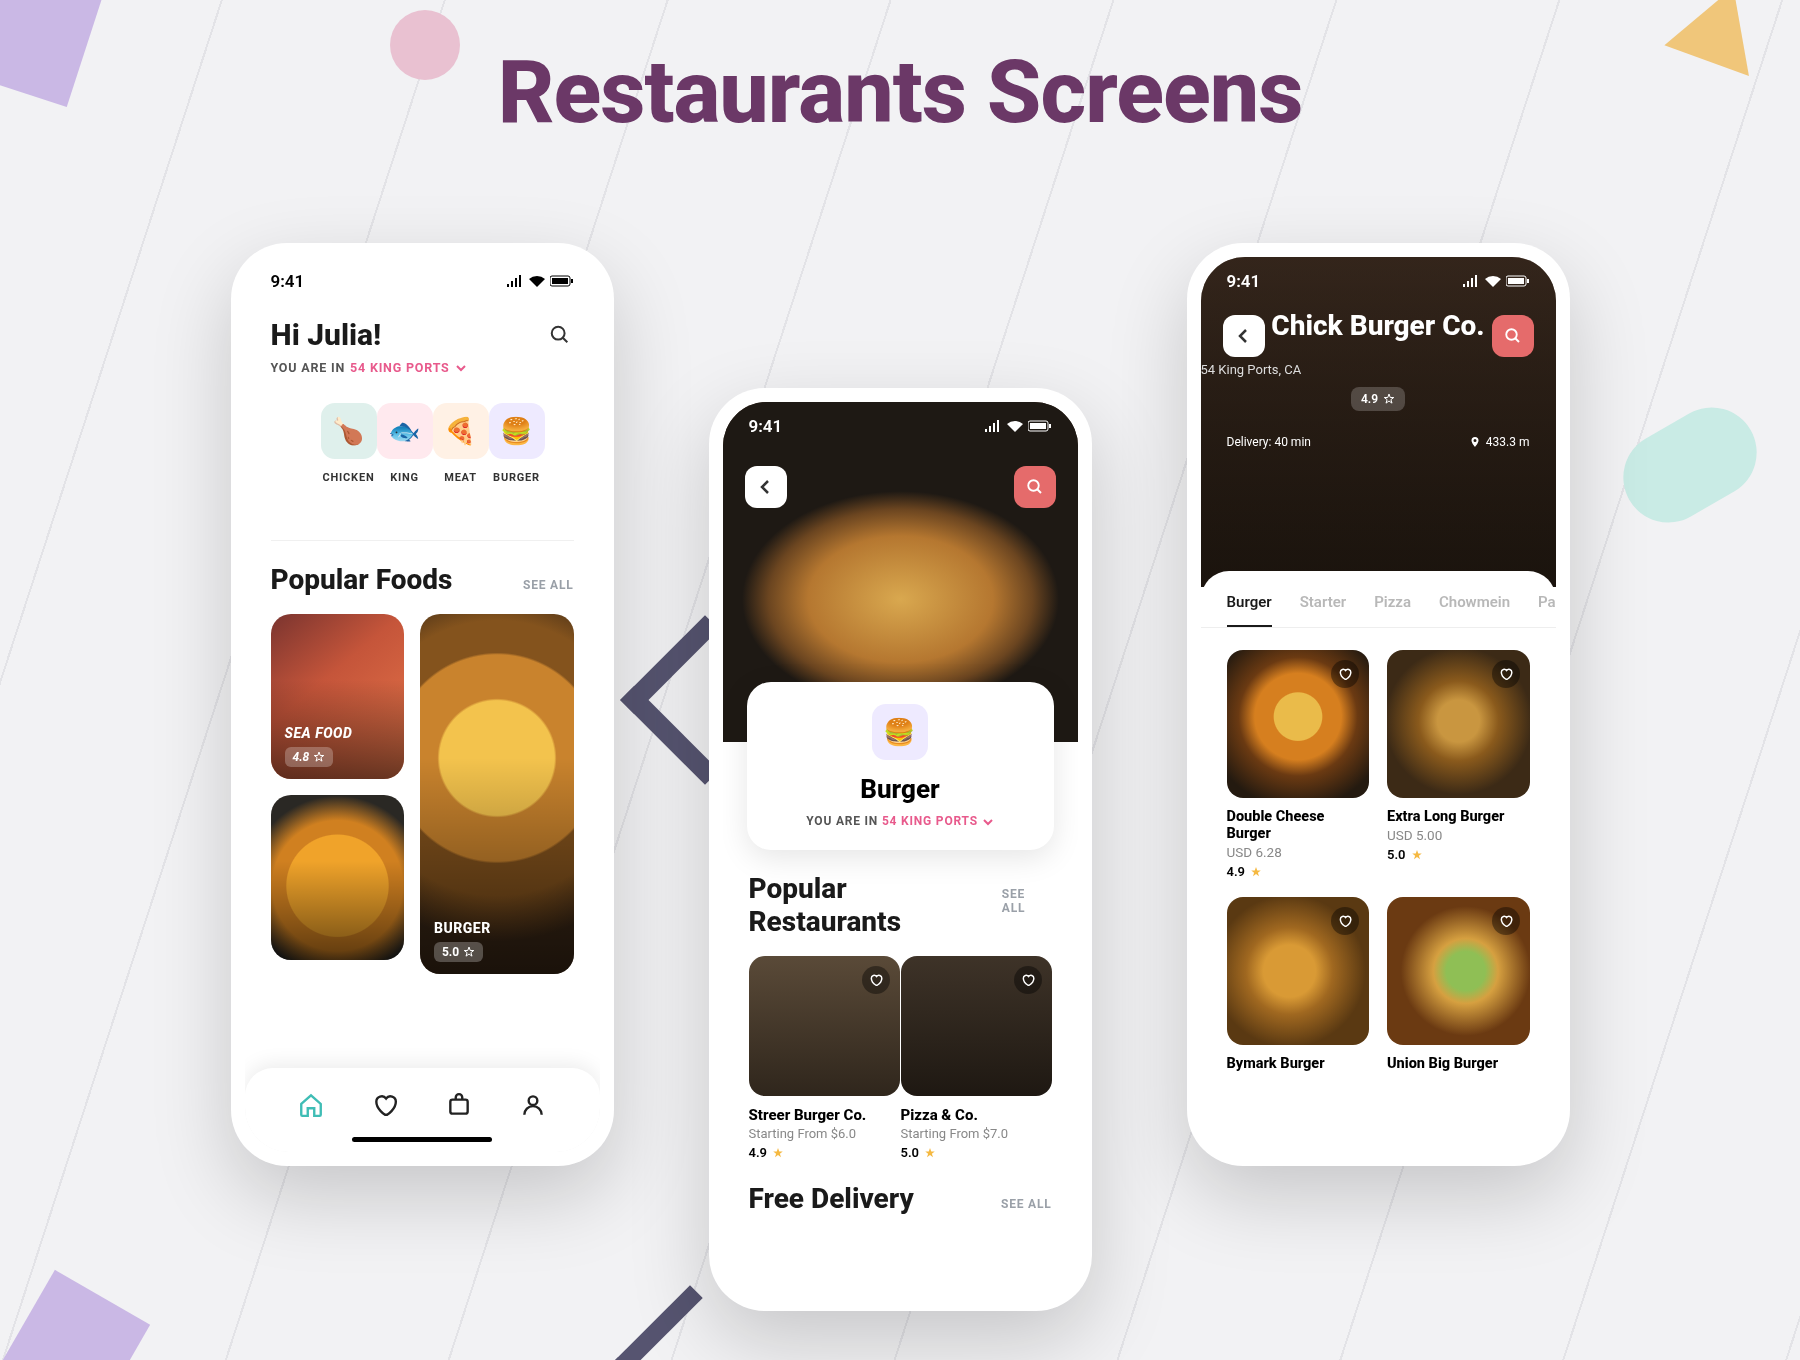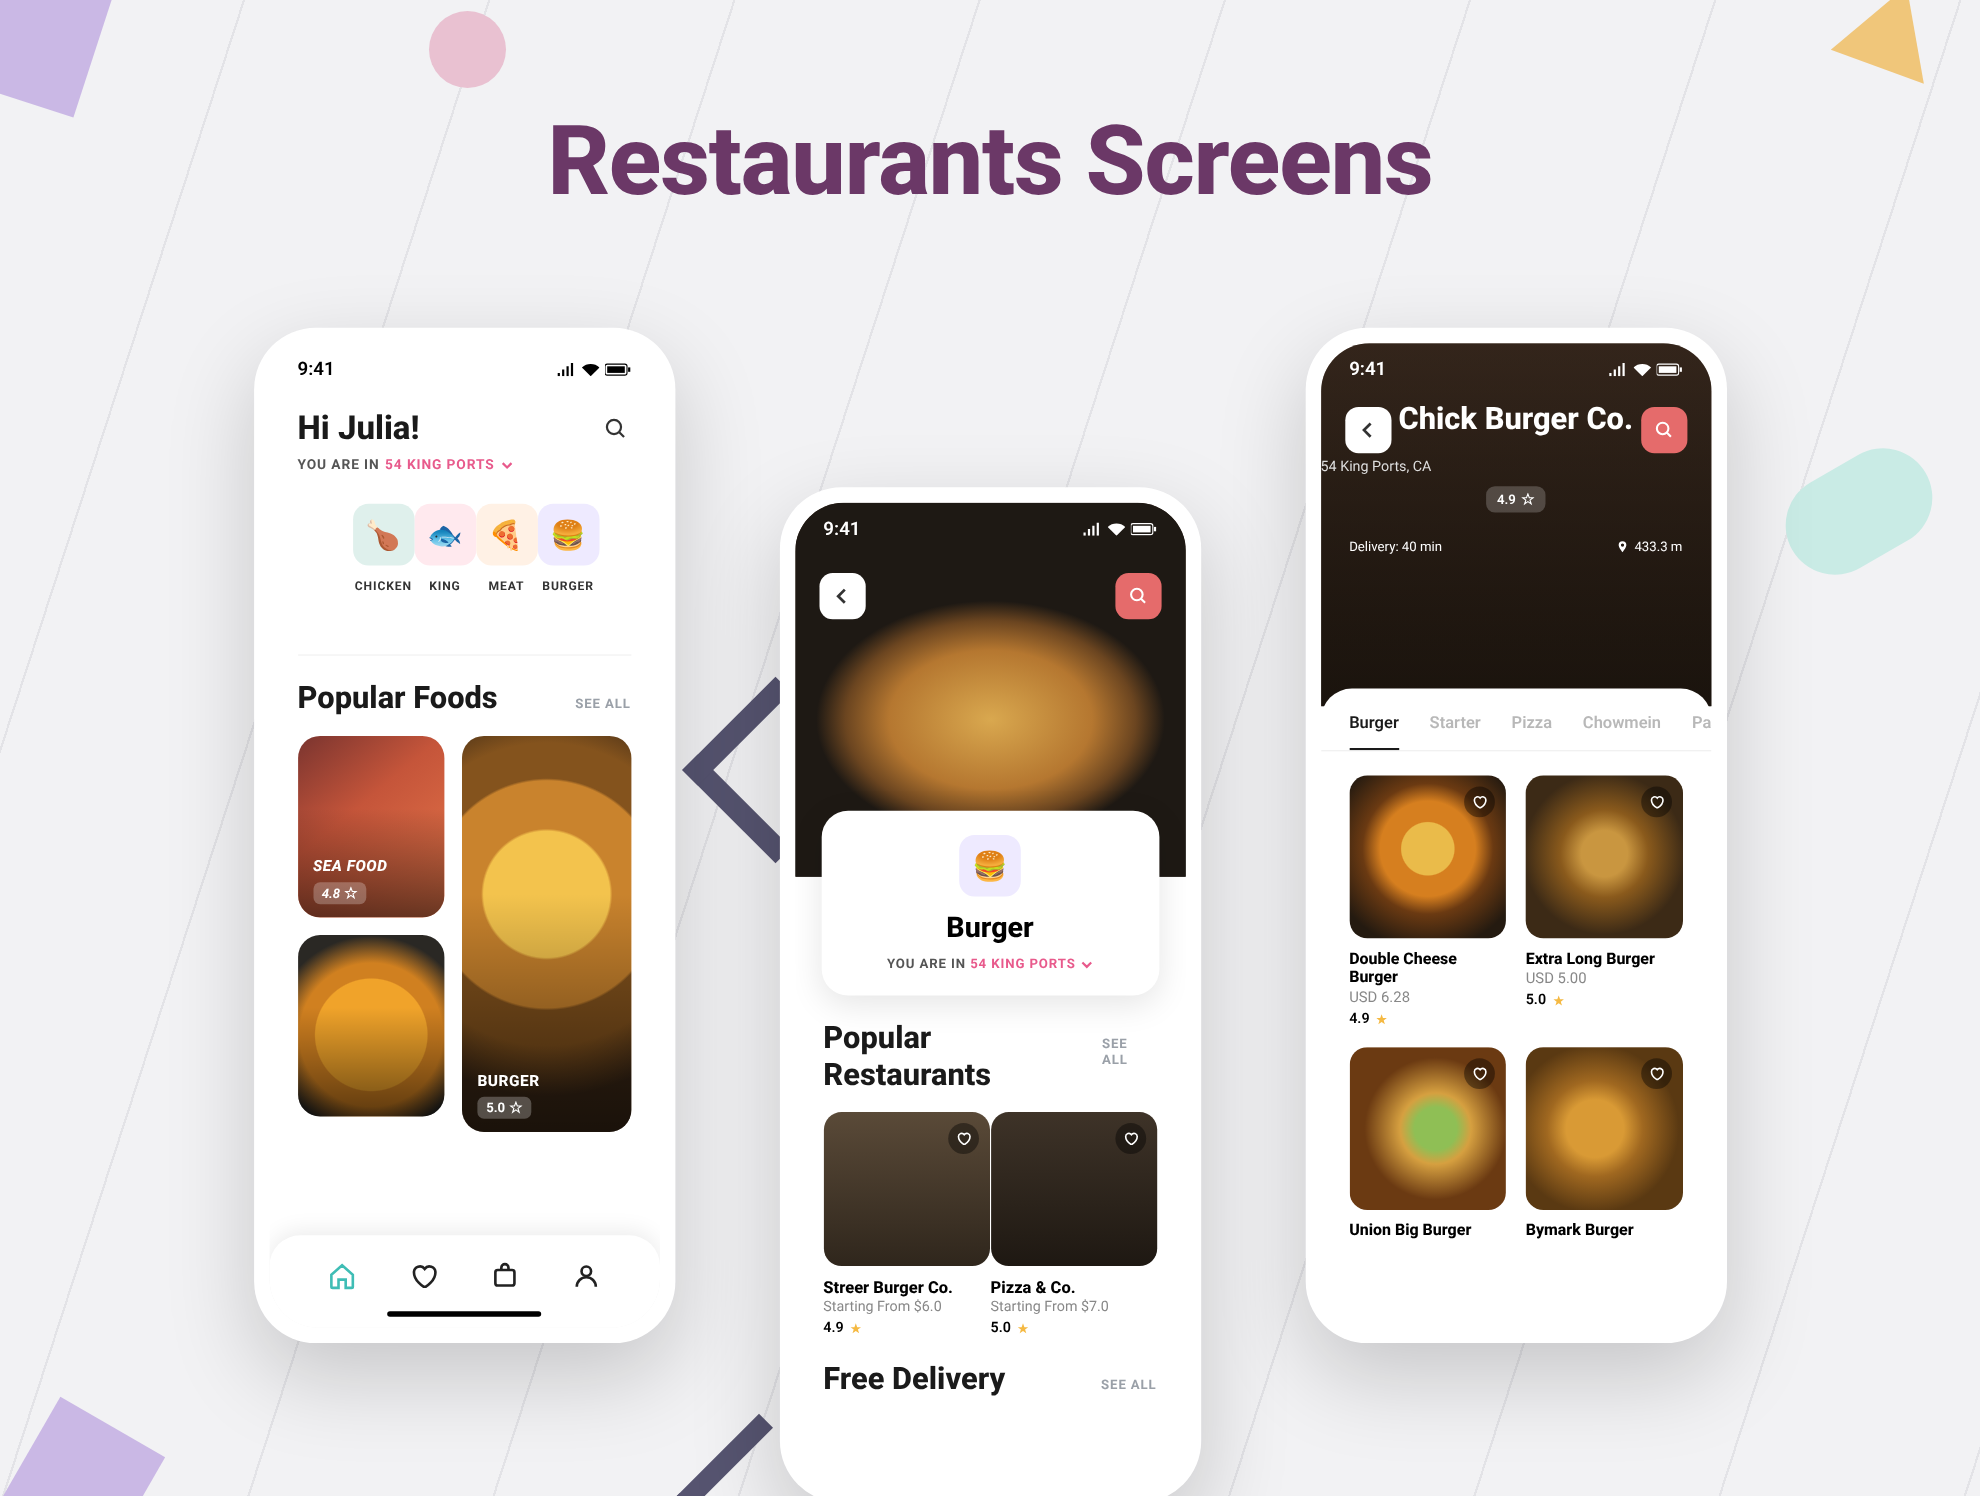--- a/index.html
+++ b/index.html
@@ -20,21 +20,21 @@
 .chevron-dark { top: 640px; left: 645px; width: 120px; height: 120px; border: 20px solid #565470; border-right: none; border-top: none; transform: rotate(45deg); }
 .chevron-dark2 { bottom: -70px; left: 630px; width: 120px; height: 120px; border: 18px solid #565470; border-right: none; border-top: none; transform: rotate(45deg); }
 .mint-blob { top: 420px; right: 40px; width: 140px; height: 90px; background: #c9ebe5; border-radius: 48px; transform: rotate(-30deg);}
 .bg-lines { position: absolute; inset: 0; background-image: repeating-linear-gradient(108deg, transparent 0 210px, #d9d9de 210px 212px); opacity:.6;}
 
 .page-title {
   font-size: 88px;
   font-weight: 800;
   color: #6b3867;
   text-align: center;
-  padding-top: 95px;
+  padding-top: 40px;
   letter-spacing: -1px;
   position: relative;
   z-index: 2;
 }
 .phones {
   display: flex;
   justify-content: center;
   gap: 95px;
   margin-top: 100px;
   position: relative;
@@ -435,37 +435,37 @@
                   </svg>
                 </div>
               </div>
   <div class="prod-name">Extra Long Burger</div>
               <div class="prod-price">USD 5.00</div>
               <div class="prod-rating">5.0 <svg class="star" viewBox="0 0 24 24">
                   <path fill="#f5b942" d="M12 2l2.5 7h7l-5.7 4.3 2.2 7L12 16l-6 4.3 2.2-7L2.5 9h7z"></path>
                 </svg></div>
             </div>
             <div>
+              <div class="prod-img img-burger4">
+                <div class="heart-btn">
+                  <svg width="14" height="14" viewBox="0 0 24 24" fill="none" stroke="#fff" stroke-width="2.5">
+                    <path d="M12 21s-8-5-8-12a5 5 0 019-3 5 5 0 019 3c0 7-8 12-8 12z"></path>
+                  </svg>
+                </div>
+              </div>
+  <div class="prod-name">Bymark Burger</div>
+            </div>
+            <div>
               <div class="prod-img img-burger5">
                 <div class="heart-btn">
                   <svg width="14" height="14" viewBox="0 0 24 24" fill="none" stroke="#fff" stroke-width="2.5">
                     <path d="M12 21s-8-5-8-12a5 5 0 019-3 5 5 0 019 3c0 7-8 12-8 12z"></path>
                   </svg>
                 </div>
               </div>
   <div class="prod-name">Union Big Burger</div>
             </div>
-            <div>
-              <div class="prod-img img-burger4">
-                <div class="heart-btn">
-                  <svg width="14" height="14" viewBox="0 0 24 24" fill="none" stroke="#fff" stroke-width="2.5">
-                    <path d="M12 21s-8-5-8-12a5 5 0 019-3 5 5 0 019 3c0 7-8 12-8 12z"></path>
-                  </svg>
-                </div>
-              </div>
-  <div class="prod-name">Bymark Burger</div>
-            </div>
           </div>
     </div>
   </div>
 </div>
 
 </div>
 
 </body></html>

